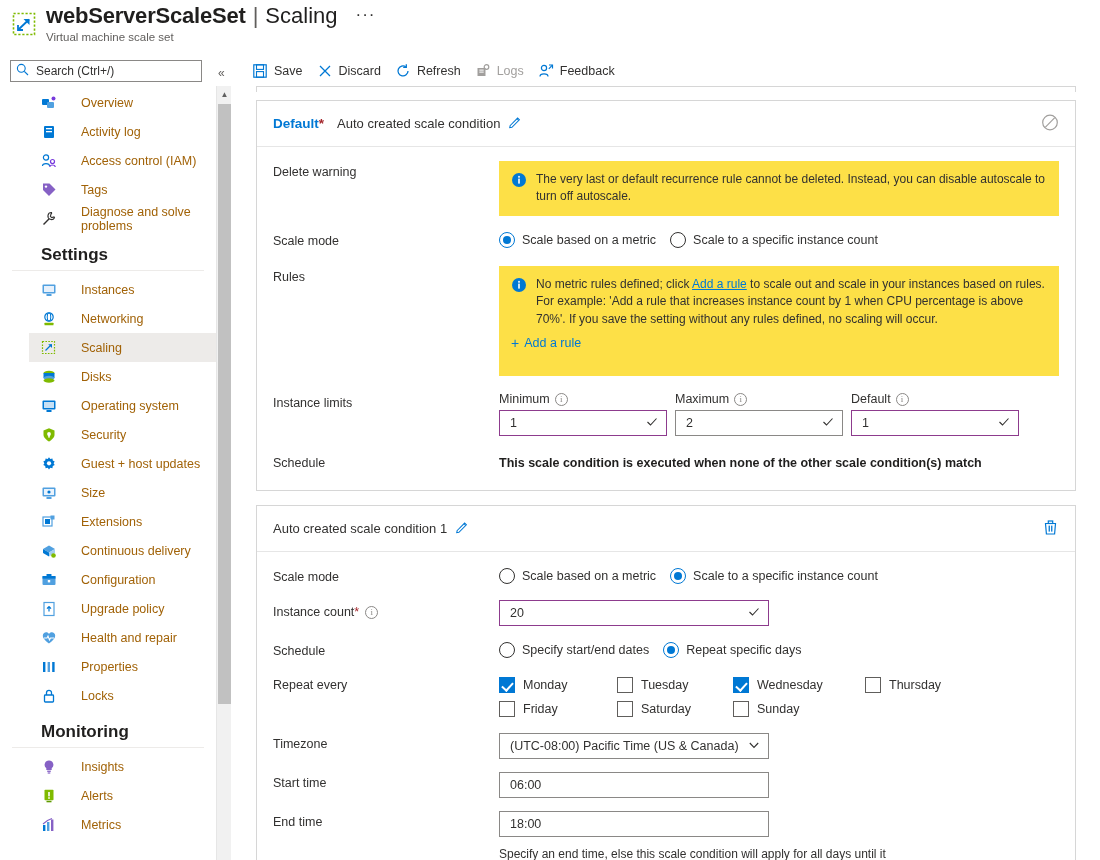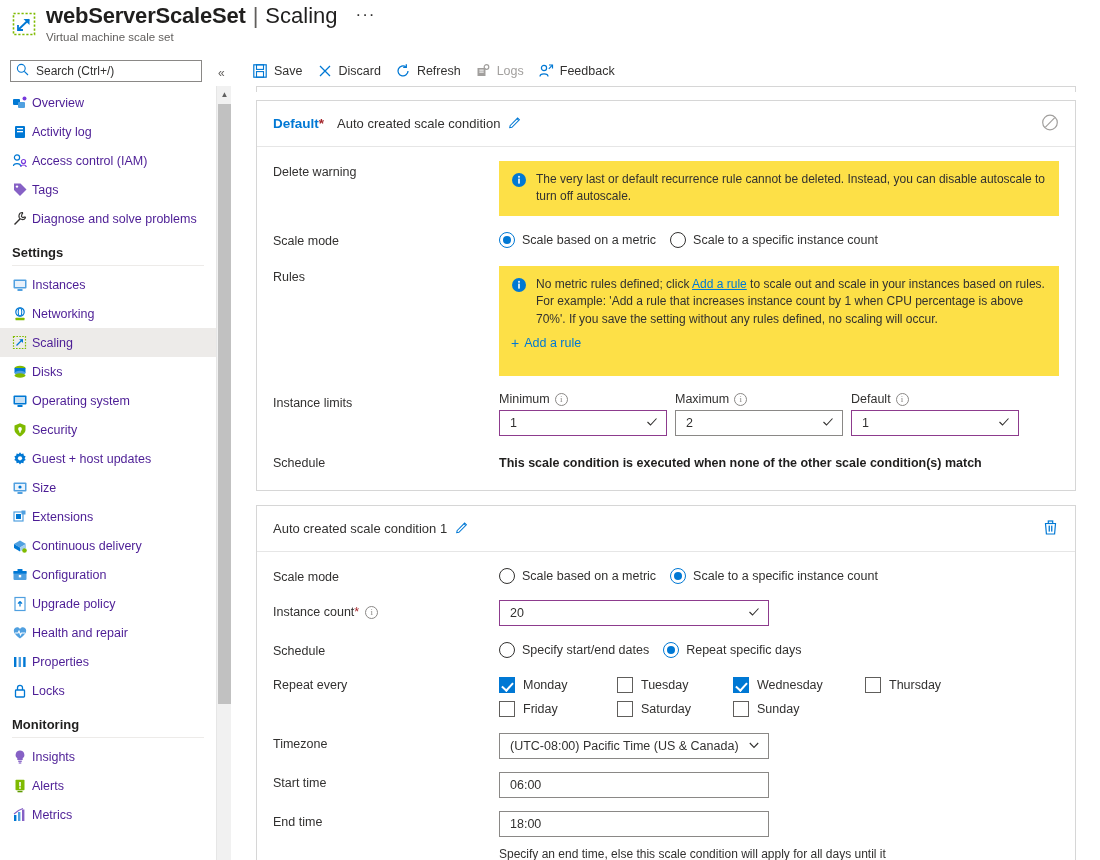--- a/index.html
+++ b/index.html
@@ -50,27 +50,28 @@
     font-family: "Liberation Sans", sans-serif; width: 160px; background: transparent;
   }
   .search-box input::placeholder { color: #323130; opacity: 1; }
   .collapse-btn {
     position: absolute; left: 208px; top: 6px; color: #605e5c; font-size: 12px;
     cursor: pointer; user-select: none;
   }
   .nav { position: absolute; left: 0; top: 32px; width: 216px; }
   .nav-item {
     display: flex; align-items: center; height: 29px; padding-left: 12px;
-    gap: 4px; cursor: pointer; font-size: 12.5px; color: #4c1d95;
+    gap: 24px; cursor: pointer; font-size: 12.5px; color: #a16207; margin-left: 29px;
   }
   .nav-item.selected { background: #edebe9; }
   .nav-ico { width: 16px; height: 16px; flex: 0 0 16px; display:block; }
   .nav-group {
-    font-size: 13px; font-weight: 700; color: #201f1e;
+    font-size: 17px; font-weight: 700; color: #201f1e;
     padding: 12px 0 5px 12px;
+    margin-left: 29px;
   }
   .nav-rule { height: 1px; background: #edebe9; margin: 0 12px 4px 12px; }
 
   
   .sb-track {
     position: absolute; left: 216px; top: 30px; width: 15px; height: 830px;
     background: #f1f1f1; border-left: 1px solid #e6e6e6;
   }
   .sb-arrow {
     position: absolute; left: 0; width: 15px; height: 16px;

